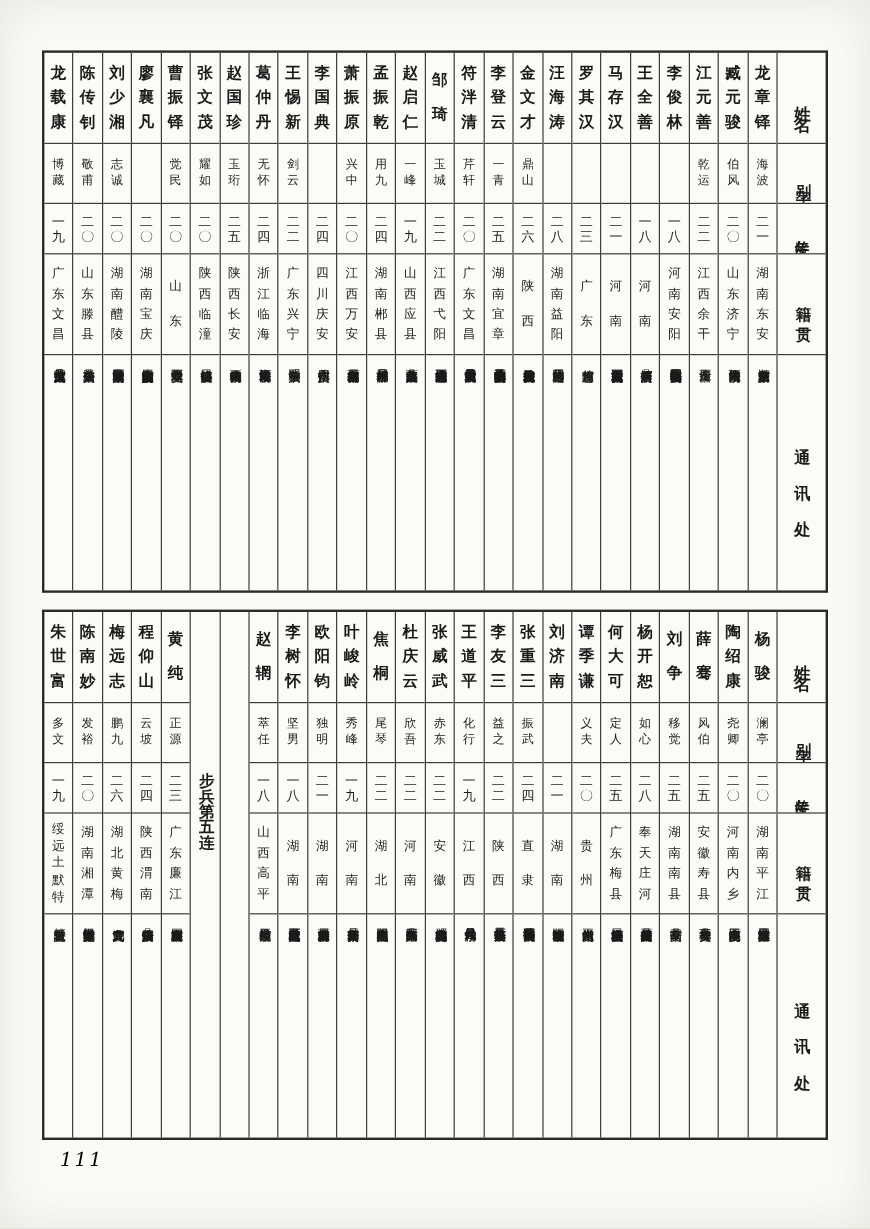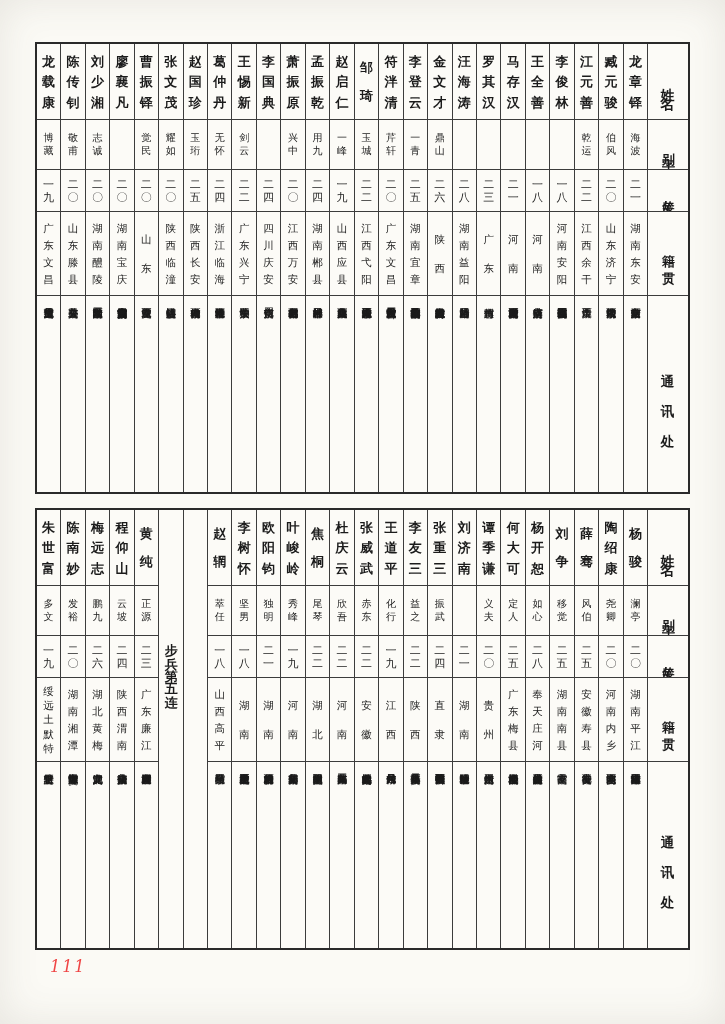--- a/index.html
+++ b/index.html
@@ -45,21 +45,21 @@
   
   .col.divider{position:relative;}
   .divider-label{
     position:absolute;top:28%;left:50%;transform:translateX(-50%);
     writing-mode:vertical-rl;text-orientation:upright;
     font-weight:bold;font-size:13px;letter-spacing:13px;white-space:nowrap;
   }
   .page-number{
     position:absolute;left:50px;top:957px;
     font-family:"DejaVu Serif",serif;font-style:italic;
-    font-size:16px;letter-spacing:2px;color:#ef4444;
+    font-size:16px;letter-spacing:2px;color:#000000;
   }
 </style>
 </head>
 <body>
 
 <div class="sheet">
 
   <div class="roster top">
     <div class="col header">
       <div class="cell name hdr">

